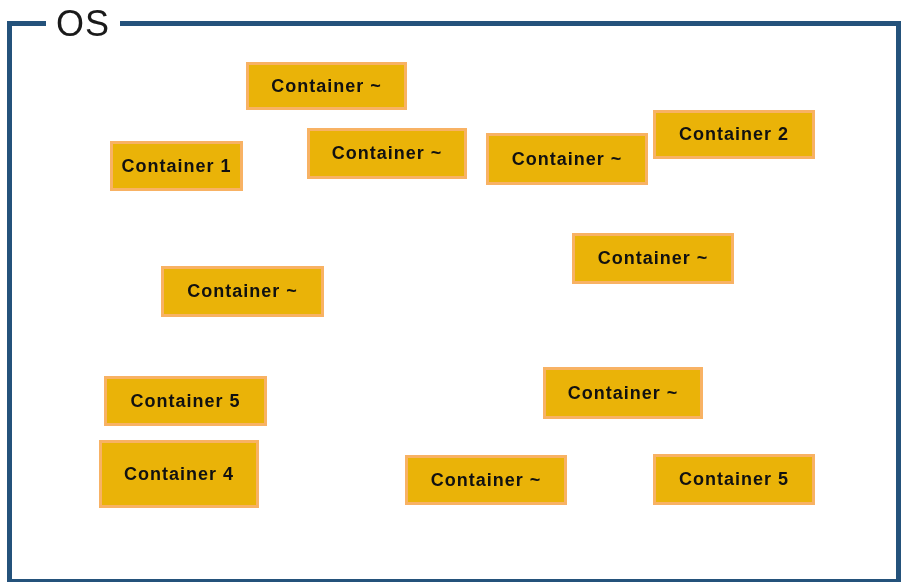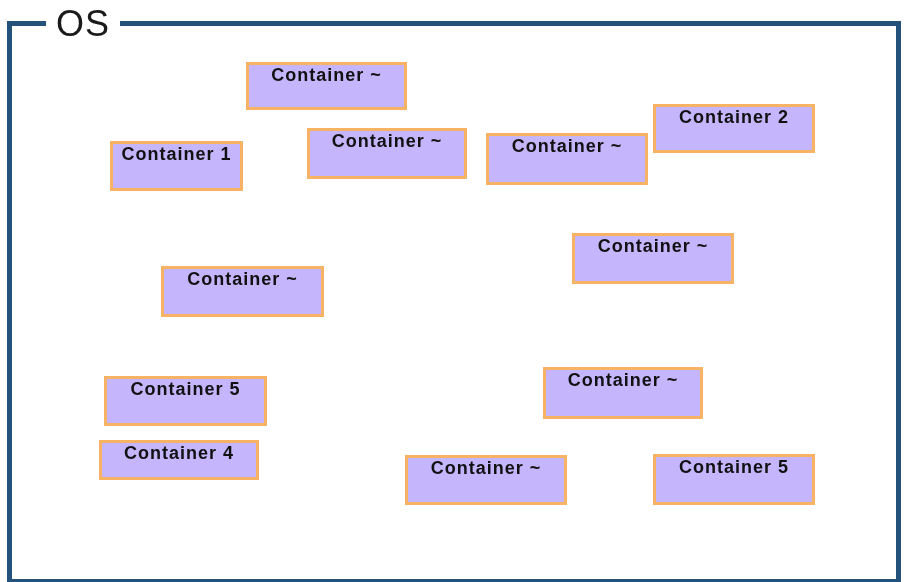--- a/index.html
+++ b/index.html
@@ -37,22 +37,23 @@
     line-height: 36px;
     font-weight: 300;
     letter-spacing: 1px;
     color: #1a1a1a;
     white-space: nowrap;
   }
   .container-box {
     position: absolute;
     box-sizing: border-box;
     border: 3px solid var(--container-border, #F8B264);
-    background: #c4b5fd;
+    background: #eab308;
     display: flex;
+    align-items: center;
     justify-content: center;
   }
   .container-label {
     font-size: 18px;
     font-weight: 700;
     letter-spacing: 1px;
     color: var(--container-text, #111111);
     white-space: nowrap;
   }
 </style>
@@ -69,36 +70,36 @@
     </div>
     <div class="container-box" style="left: 110px; top: 133px; width: 133px; height: 50px;">
       <span class="container-label">Container 1</span>
     </div>
     <div class="container-box" style="left: 307px; top: 120px; width: 160px; height: 51px;">
       <span class="container-label">Container ~</span>
     </div>
     <div class="container-box" style="left: 486px; top: 125px; width: 162px; height: 52px;">
       <span class="container-label">Container ~</span>
     </div>
-    <div class="container-box" style="left: 653px; top: 96px; width: 162px; height: 49px;">
+    <div class="container-box" style="left: 653px; top: 102px; width: 162px; height: 49px;">
       <span class="container-label">Container 2</span>
     </div>
     <div class="container-box" style="left: 572px; top: 225px; width: 162px; height: 51px;">
       <span class="container-label">Container ~</span>
     </div>
     <div class="container-box" style="left: 161px; top: 258px; width: 163px; height: 51px;">
       <span class="container-label">Container ~</span>
     </div>
     <div class="container-box" style="left: 543px; top: 359px; width: 160px; height: 52px;">
       <span class="container-label">Container ~</span>
     </div>
     <div class="container-box" style="left: 104px; top: 368px; width: 163px; height: 50px;">
       <span class="container-label">Container 5</span>
     </div>
-    <div class="container-box" style="left: 99px; top: 432px; width: 160px; height: 40px;">
+    <div class="container-box" style="left: 99px; top: 432px; width: 160px; height: 68px;">
       <span class="container-label">Container 4</span>
     </div>
     <div class="container-box" style="left: 405px; top: 447px; width: 162px; height: 50px;">
       <span class="container-label">Container ~</span>
     </div>
     <div class="container-box" style="left: 653px; top: 446px; width: 162px; height: 51px;">
       <span class="container-label">Container 5</span>
     </div>
   </div>
 

